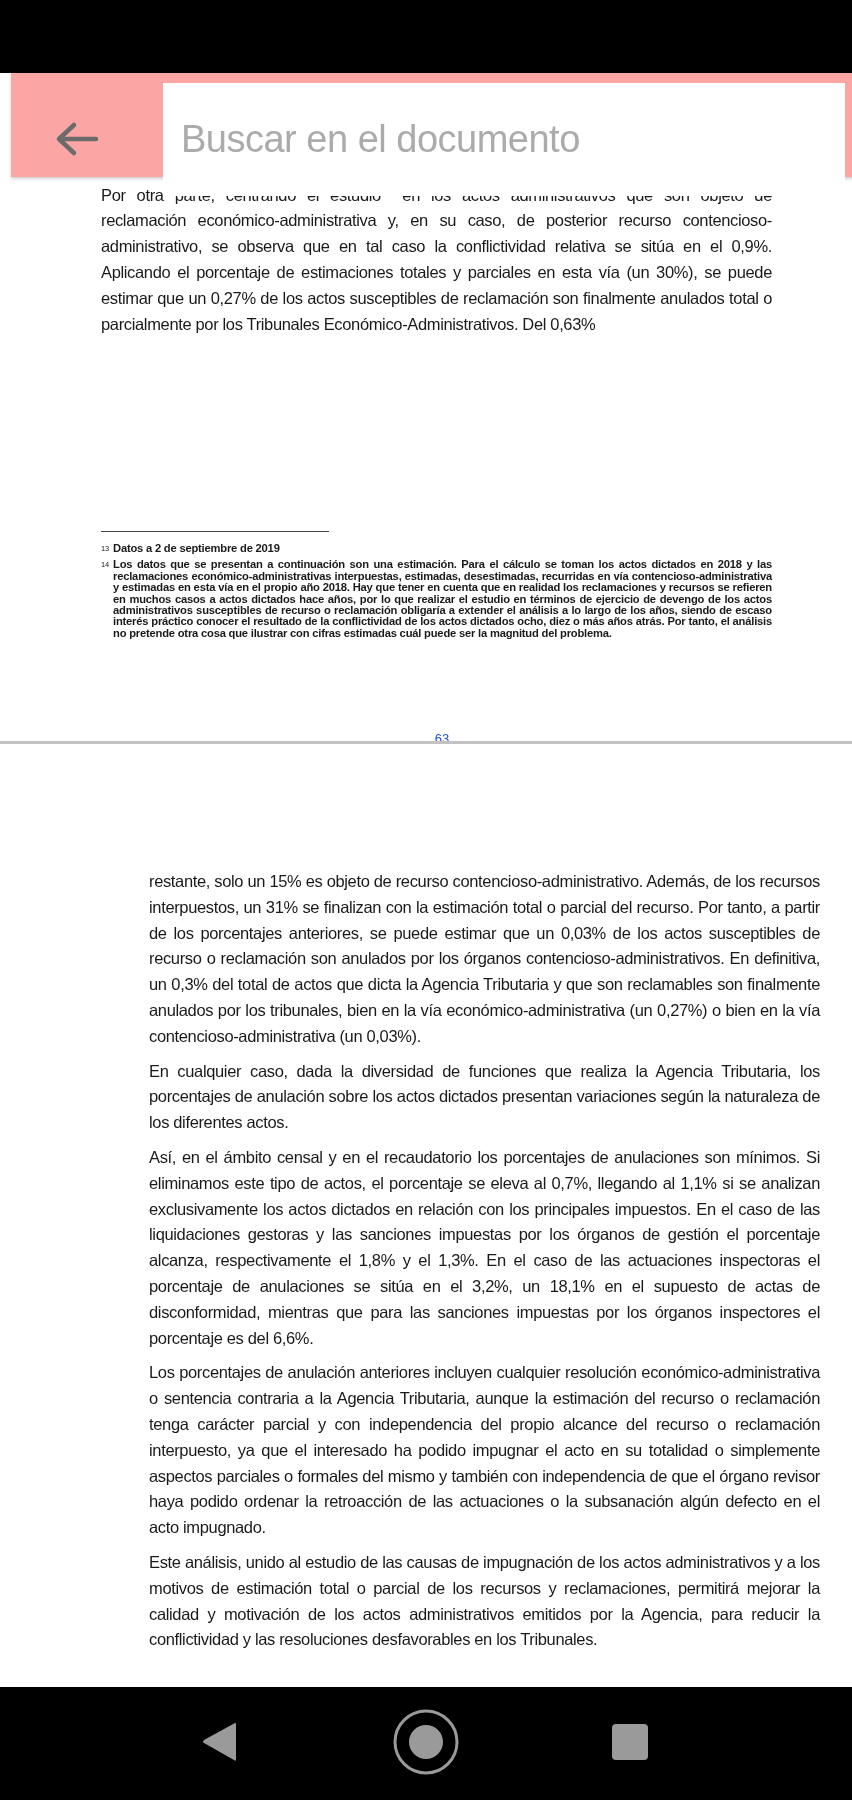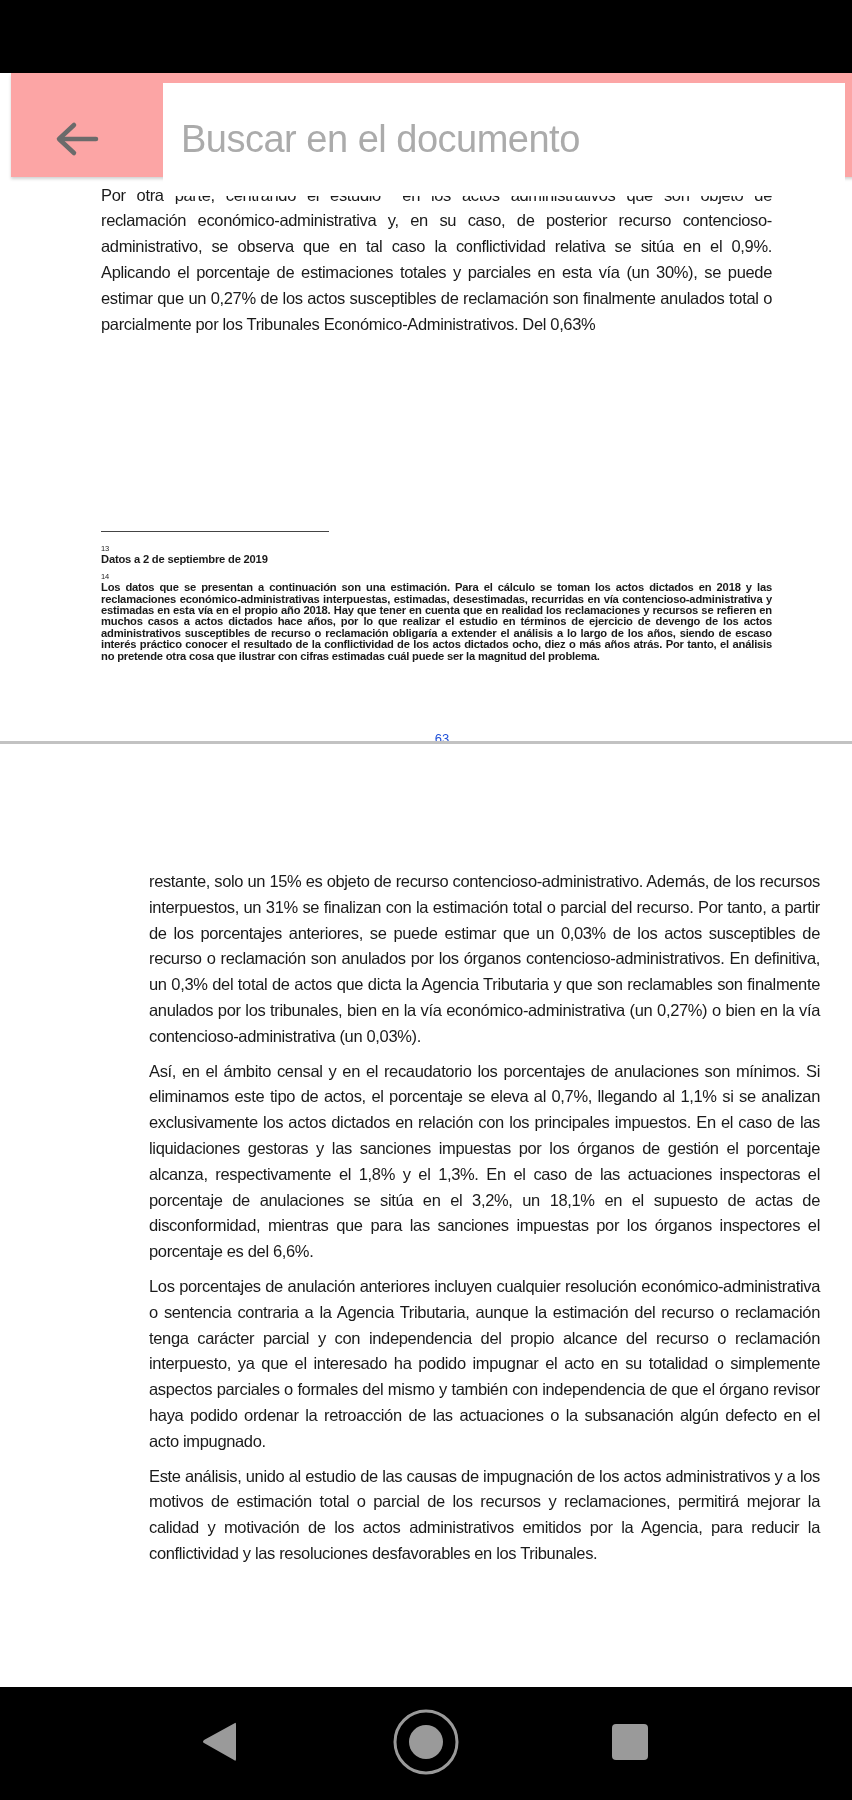--- a/index.html
+++ b/index.html
@@ -22,21 +22,21 @@
       text-align: justify; letter-spacing: -0.35px;
     }
     .body-text p { margin-bottom: 9px; }
     .body-text sup { font-size: 10px; line-height: 0; vertical-align: super; }
 
     .footnote-rule { position: absolute; left: 101px; width: 228px; height: 1px; background: #444; }
     .footnotes {
       position: absolute; left: 101px; width: 671px;
       font-size: 11.2px; line-height: 11.4px; color: #1a1a1a; text-align: justify; letter-spacing: -0.2px;
     }
-    .footnotes .fn { display: flex; margin-bottom: 5px; flex-direction: column; }
+    .footnotes .fn { display: flex; margin-bottom: 5px; }
     .footnotes .fn-num { font-size: 7.5px; width: 12px; flex: none; padding-top: 0; }
     .footnotes .fn-text { flex: 1; font-weight: bold; }
 
     .page-number { position: absolute; left: 16px; width: 852px; text-align: center; font-size: 13px; color: #1d4ed8; }
 
     .search-bar {
       position: absolute; left: 11px; top: 73px; width: 852px; height: 104px;
       background: #fca5a5; box-shadow: 0 2px 3px rgba(0,0,0,0.18);
     }
     .back-button { position: absolute; left: 36px; top: 40px; width: 60px; height: 52px; display: flex; align-items: center; justify-content: center; cursor: pointer; }
@@ -81,20 +81,21 @@
     </div>
 
     <div class="page-number" style="top: 738px;">63</div>
   </div>
 
   <div class="page-gap"></div>
 
   <div class="page page-2">
     <div class="body-text" style="top: 125px;">
       <p>restante, solo un 15% es objeto de recurso contencioso-administrativo. Además, de los recursos interpuestos, un 31% se finalizan con la estimación total o parcial del recurso. Por tanto, a partir de los porcentajes anteriores, se puede estimar que un 0,03% de los actos susceptibles de recurso o reclamación son anulados por los órganos contencioso-administrativos. En definitiva, un 0,3% del total de actos que dicta la Agencia Tributaria y que son reclamables son finalmente anulados por los tribunales, bien en la vía económico-administrativa (un 0,27%) o bien en la vía contencioso-administrativa (un 0,03%).</p>
+      <p>En cualquier caso, dada la diversidad de funciones que realiza la Agencia Tributaria, los porcentajes de anulación sobre los actos dictados presentan variaciones según la naturaleza de los diferentes actos.</p>
       <p>Así, en el ámbito censal y en el recaudatorio los porcentajes de anulaciones son mínimos. Si eliminamos este tipo de actos, el porcentaje se eleva al 0,7%, llegando al 1,1% si se analizan exclusivamente los actos dictados en relación con los principales impuestos. En el caso de las liquidaciones gestoras y las sanciones impuestas por los órganos de gestión el porcentaje alcanza, respectivamente el 1,8% y el 1,3%. En el caso de las actuaciones inspectoras el porcentaje de anulaciones se sitúa en el 3,2%, un 18,1% en el supuesto de actas de disconformidad, mientras que para las sanciones impuestas por los órganos inspectores el porcentaje es del 6,6%.</p>
       <p>Los porcentajes de anulación anteriores incluyen cualquier resolución económico-administrativa o sentencia contraria a la Agencia Tributaria, aunque la estimación del recurso o reclamación tenga carácter parcial y con independencia del propio alcance del recurso o reclamación interpuesto, ya que el interesado ha podido impugnar el acto en su totalidad o simplemente aspectos parciales o formales del mismo y también con independencia de que el órgano revisor haya podido ordenar la retroacción de las actuaciones o la subsanación algún defecto en el acto impugnado.</p>
       <p>Este análisis, unido al estudio de las causas de impugnación de los actos administrativos y a los motivos de estimación total o parcial de los recursos y reclamaciones, permitirá mejorar la calidad y motivación de los actos administrativos emitidos por la Agencia, para reducir la conflictividad y las resoluciones desfavorables en los Tribunales.</p>
     </div>
   </div>
 </div>
 
 <div class="search-bar">
   <div class="back-button">
     <svg width="46" height="36" viewBox="0 0 46 36">

